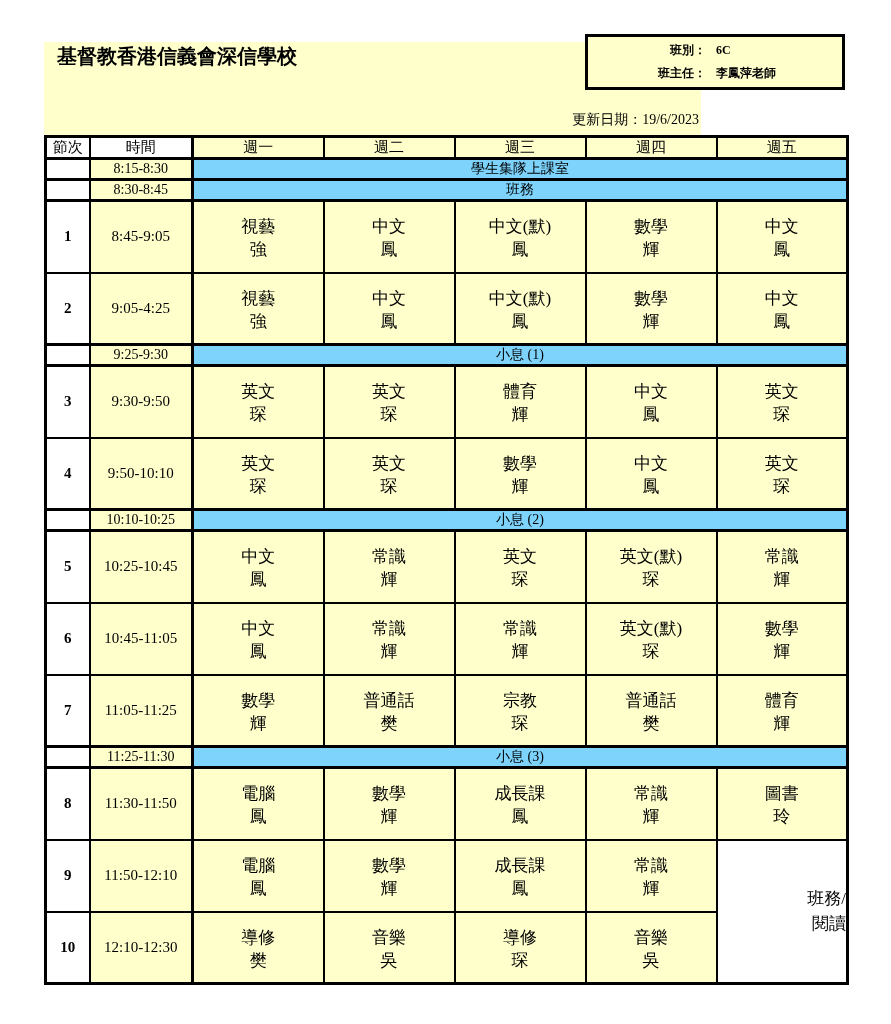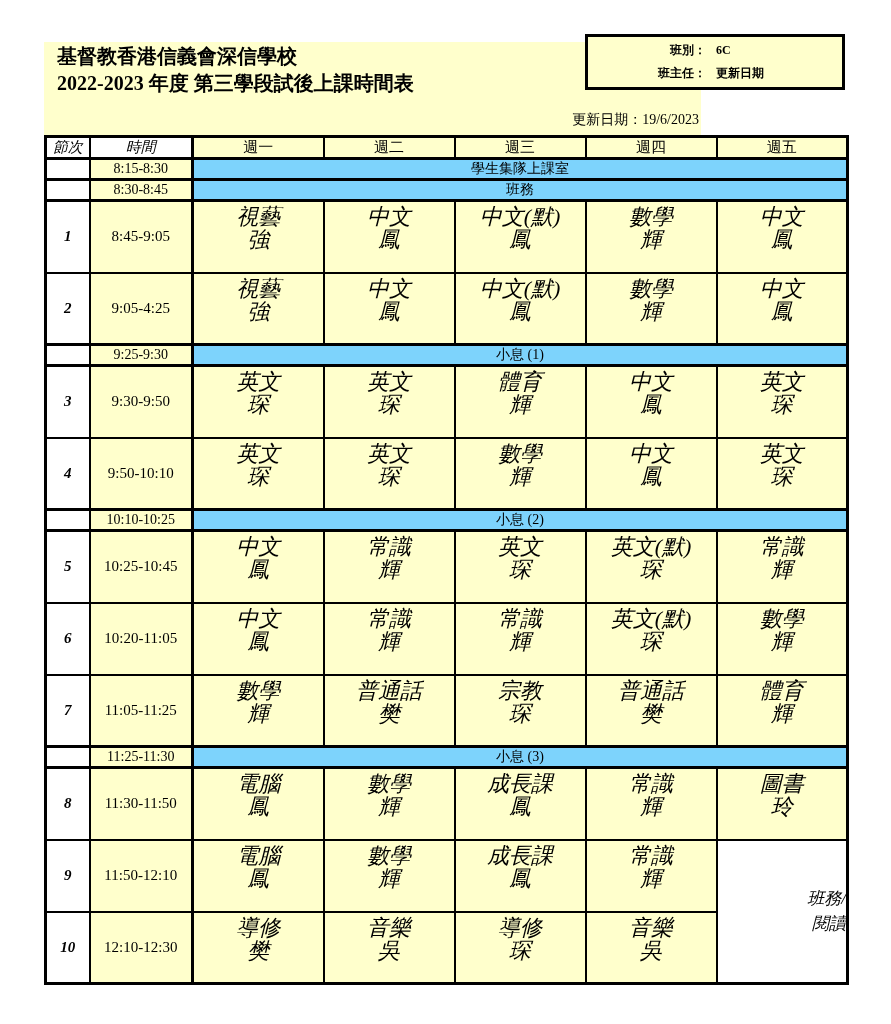--- a/index.html
+++ b/index.html
@@ -15,43 +15,42 @@
                background:var(--panel-bg); display:grid; grid-template-columns:118px 1fr; align-content:center;
                font-size:12px; font-weight:bold; line-height:23px; }
   .class-box .lbl { text-align:right; }
   .class-box .val { text-align:left; padding-left:10px; }
   .update { position:absolute; right:2px; top:69px; font-size:14px; font-weight:normal; }
 
   table { border-collapse:collapse; table-layout:fixed; width:805px; border:3px solid var(--line); background:var(--panel-bg); }
   col.c-period { width:44px; } col.c-time { width:103px; }
   th, td { border:2px solid var(--line); text-align:center; padding:0; overflow:hidden; }
   thead th { height:20px; font-weight:normal; font-size:15px; background:var(--panel-bg); border-bottom-width:3px; }
-  th.white, td.white { background:#ffffff;font-style:italic; }
+  th.white, td.white { background:#ffffff; }
   .time-h { border-right-width:3px; }
   tr.small td { height:18px; font-size:14px; border-top-width:3px; border-bottom-width:3px; }
   tr.lesson td { height:72px; }
   td.period { background:#ffffff; font-weight:bold; font-size:15px; vertical-align:middle; }
   td.time { background:var(--panel-bg); font-size:15px; vertical-align:middle; border-right-width:3px; white-space:nowrap; }
-  td.lesson-cell { background:var(--panel-bg); vertical-align:top; font-size:22px; line-height:23px; padding-top:3px;font-style:italic; }
+  td.lesson-cell { background:var(--panel-bg); vertical-align:top; font-size:17px; line-height:23px; padding-top:13px; }
   td.spanlabel { background:#7dd3fc; }
   td.merged { background:#ffffff; vertical-align:middle; font-size:17px; line-height:25px;text-align:right; }
 </style>
 </head>
 <body>
 
 <div class="page">
   <div class="panel">
     <div class="head-area">
       <div class="school">基督教香港信義會深信學校</div>
-      <div class="subtitle">2022-2023 年度 第三學段試後上課時間表</div>
       <div class="class-box">
         <div class="lbl">班別：</div>
         <div class="val">6C</div>
         <div class="lbl">班主任：</div>
-        <div class="val">更新日期</div>
+        <div class="val">李鳳萍老師</div>
       </div>
       <div class="update"><span>更新日期：</span><span>19/6/2023</span></div>
     </div>
 
     <table>
       <colgroup>
           <col class="c-period">
           <col class="c-time">
           <col>
           <col>
@@ -206,21 +205,21 @@
               <div class="subj">英文(默)</div>
               <div class="tch">琛</div>
             </td>
             <td class="lesson-cell">
               <div class="subj">常識</div>
               <div class="tch">輝</div>
             </td>
           </tr>
           <tr class="lesson">
             <td class="period white">6</td>
-            <td class="time">10:20-11:05</td>
+            <td class="time">10:45-11:05</td>
             <td class="lesson-cell">
               <div class="subj">中文</div>
               <div class="tch">鳳</div>
             </td>
             <td class="lesson-cell">
               <div class="subj">常識</div>
               <div class="tch">輝</div>
             </td>
             <td class="lesson-cell">
               <div class="subj">常識</div>

